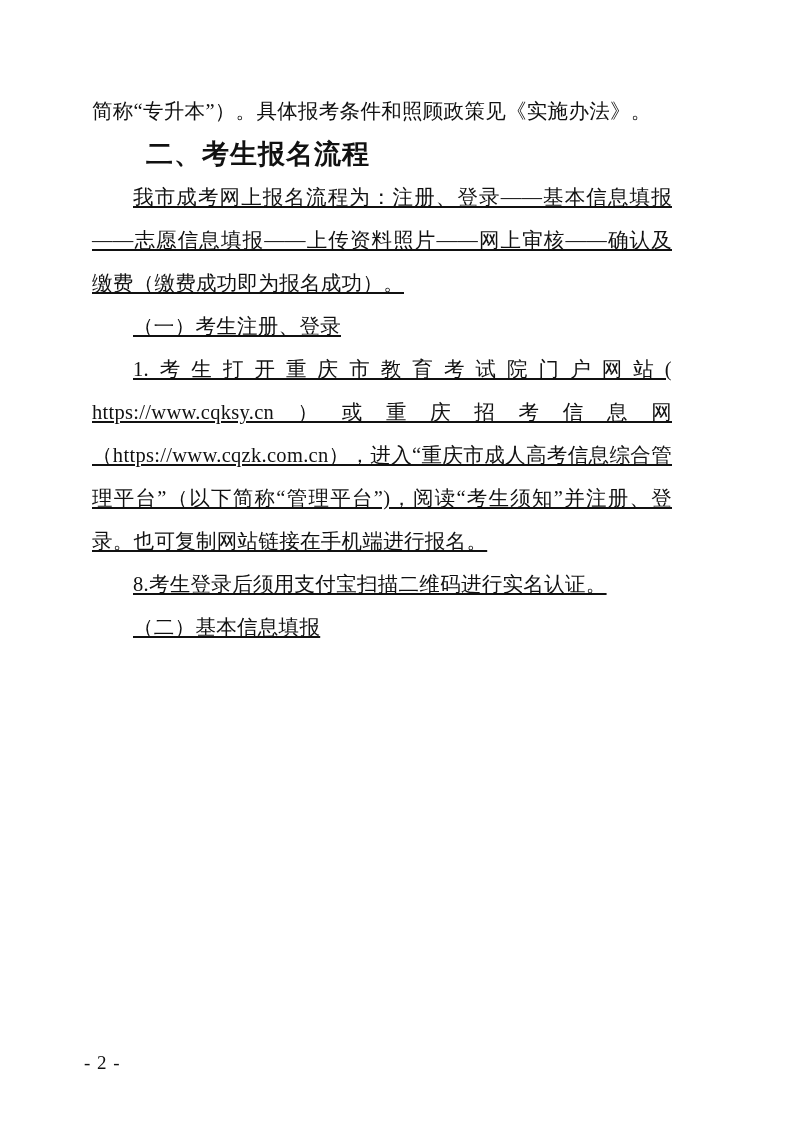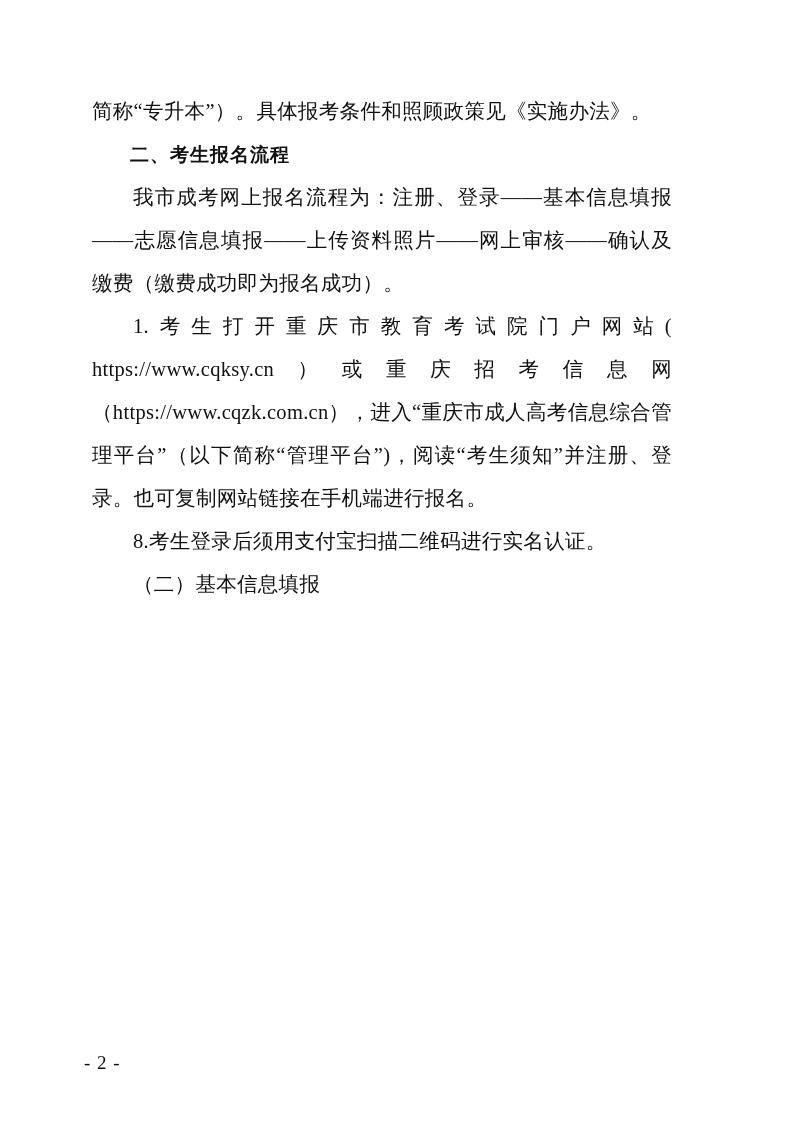--- a/index.html
+++ b/index.html
@@ -29,26 +29,27 @@
     text-align: justify;
     text-justify: inter-ideograph;
     letter-spacing: 0.3px;
   }
   p {
     margin: 0;
     padding: 0;
   }
   .indent2 {
     text-indent: 2em;
+    text-decoration: underline;
   }
   .heading {
     font-family: "Liberation Sans", "DejaVu Sans", sans-serif;
     font-weight: bold;
     text-indent: 2em;
-    font-size: 19px;
+    font-size: 27px;
     line-height: 43px;
     letter-spacing: 1px;
   }
   .bold-run {
     font-weight: bold;
     letter-spacing: 0.5px;
   }
   .page-number {
     position: absolute;
     left: 0;
@@ -68,20 +69,21 @@
 <div class="page">
   <div class="doc-body">
 
     <p class="plain">简称“专升本”）。具体报考条件和照顾政策见《实施办法》。</p>
 
     <p class="heading">二、考生报名流程</p>
 
     <p class="indent2">我市成考网上报名流程为：注册、登录——基本信息填报——志愿信息填报——上传资料照片——网上审核——确认及缴费（缴费成功即为报名成功）。</p>
 
 
+    <p class="indent2">（一）考生注册、登录</p>
 
     <p class="indent2">1.考生打开重庆市教育考试院门户网站( https://www.cqksy.cn）或重庆招考信息网（https://www.cqzk.com.cn），进入“重庆市成人高考信息综合管理平台”（以下简称“管理平台”)，阅读“考生须知”并注册、登录。也可复制网站链接在手机端进行报名。</p>
 
     <p class="indent2">8.考生登录后须用支付宝扫描二维码进行实名认证。</p>
 
     <p class="indent2">（二）基本信息填报</p>
 
 
   </div>
 

